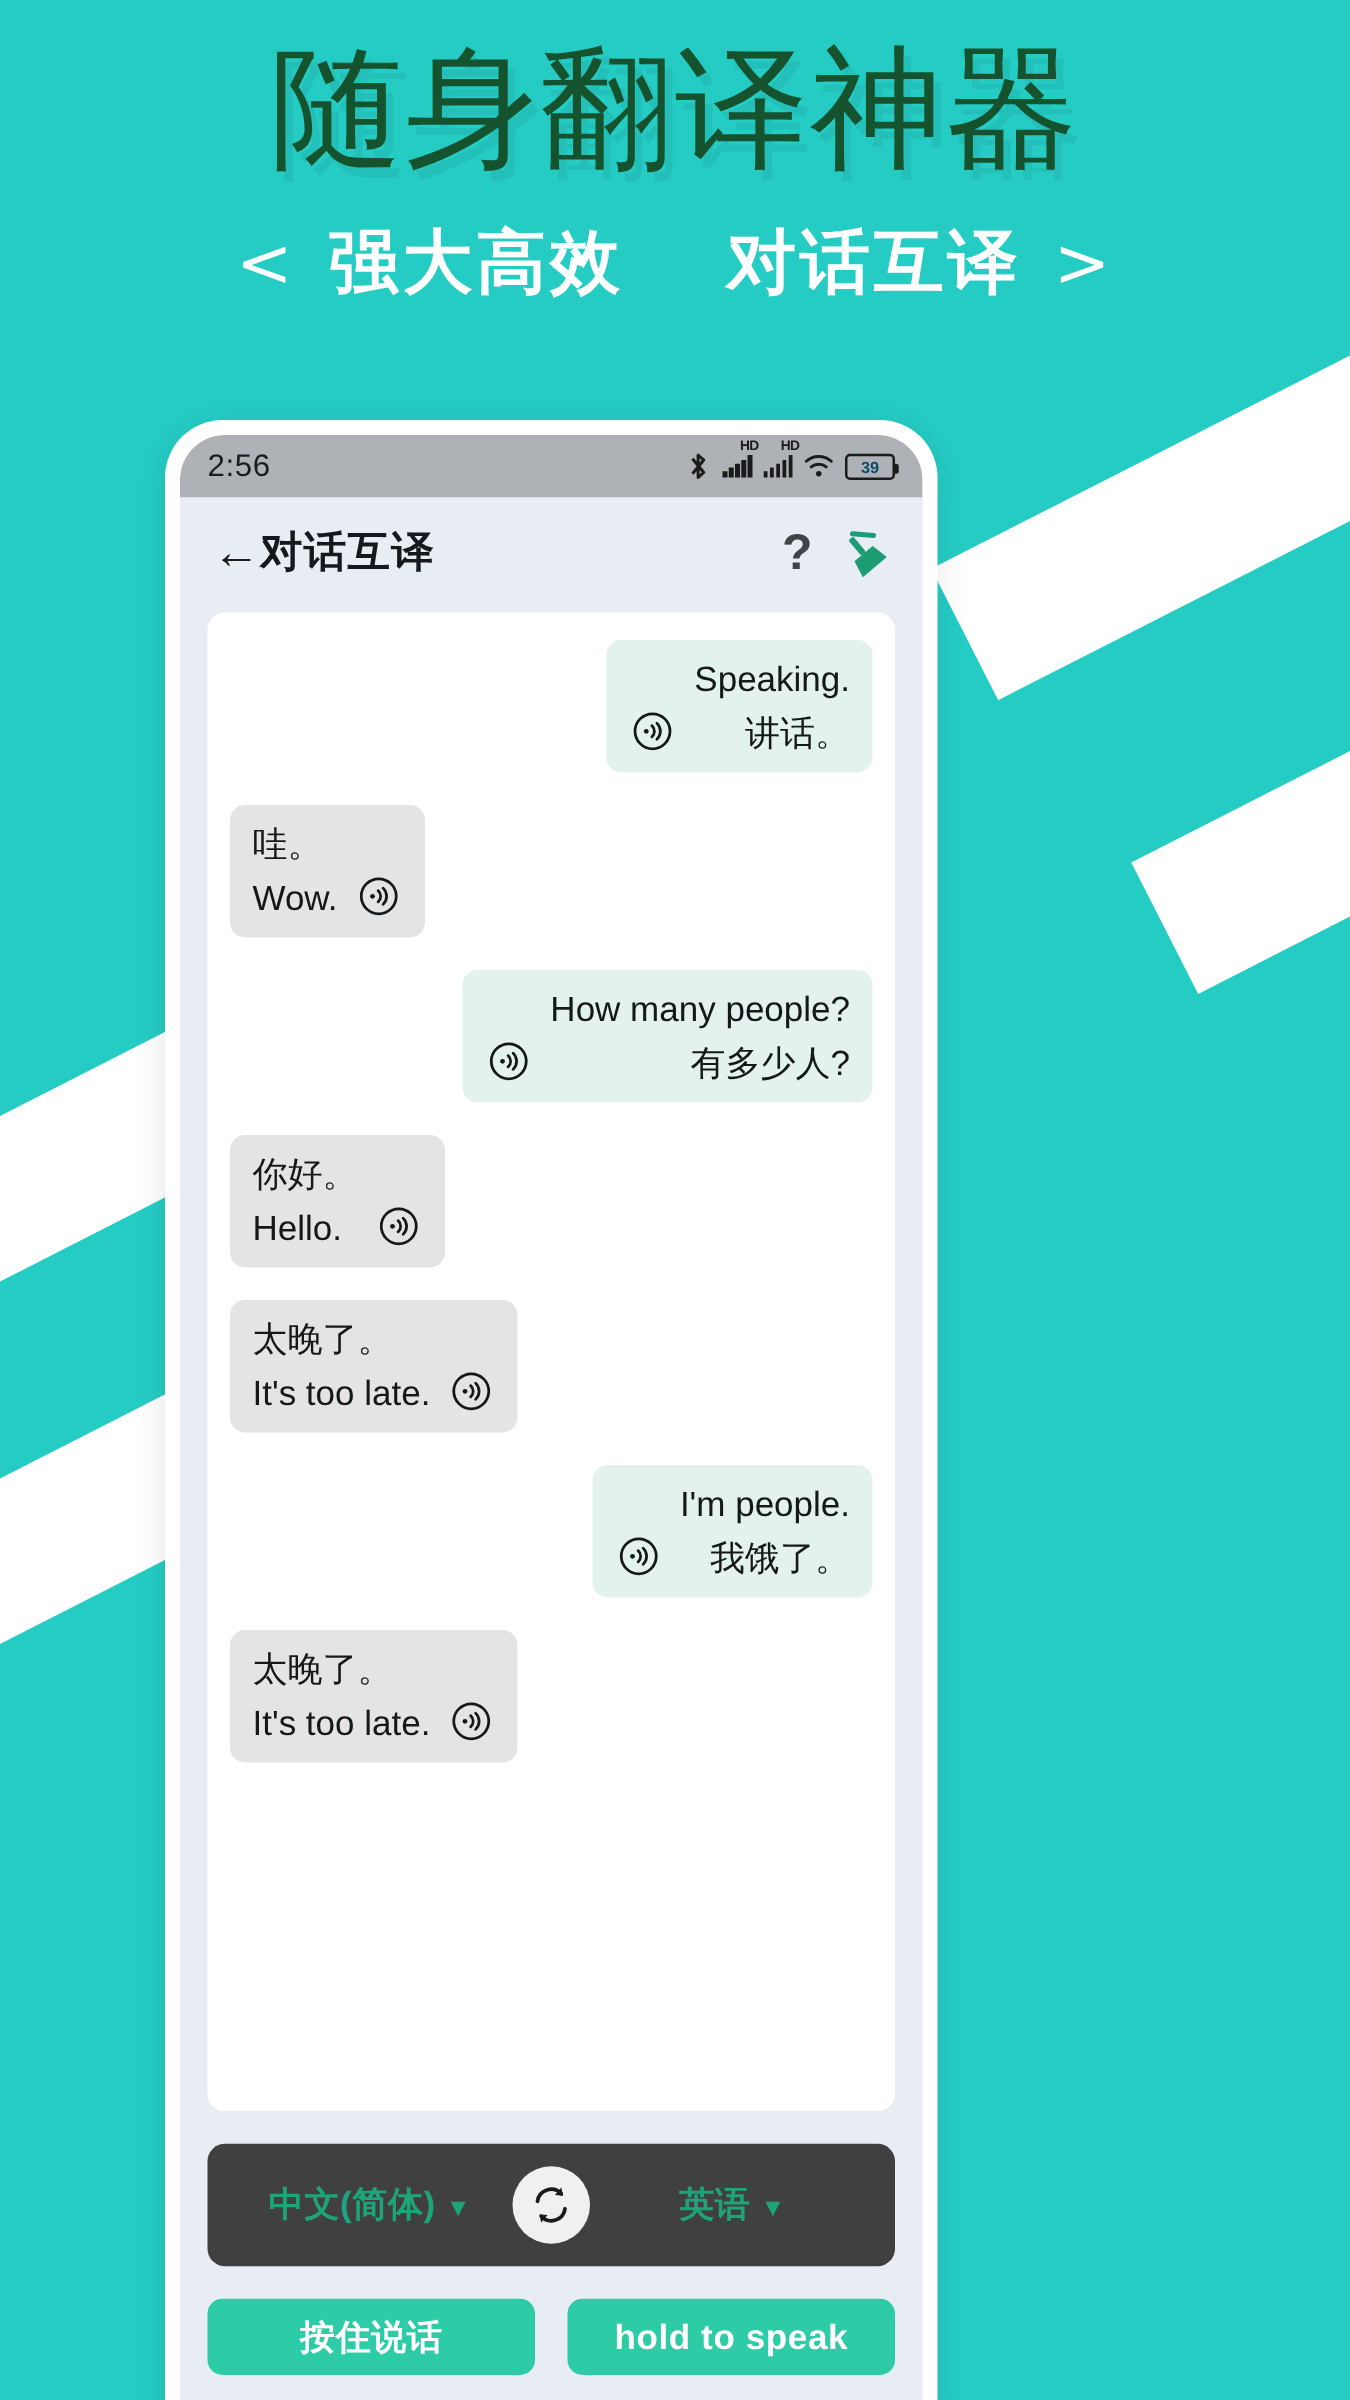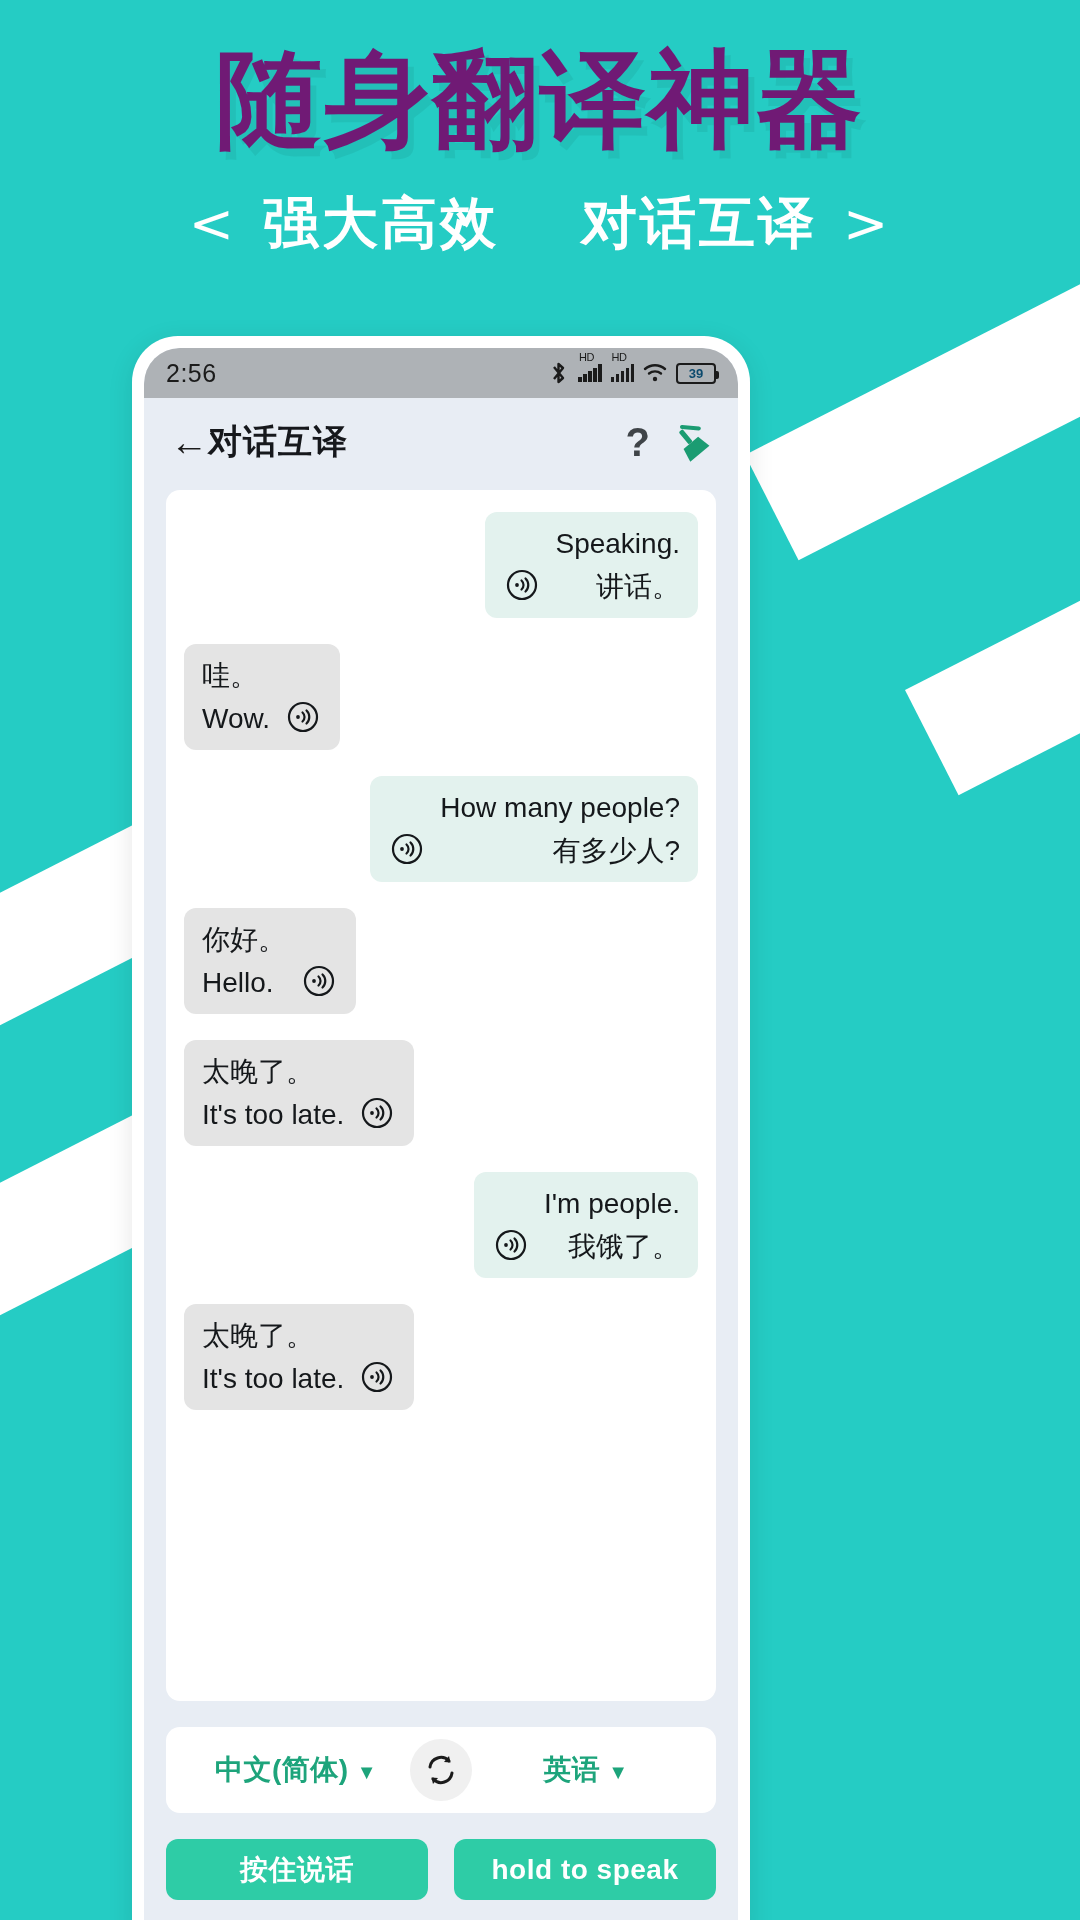--- a/index.html
+++ b/index.html
@@ -26,25 +26,25 @@
   .stripe-b { left: -230px; top: 1300px;  width: 620px;  height: 118px; }
   .stripe-c { left: 745px;  top: 455px;   width: 700px;  height: 118px; }
   .stripe-d { left: 905px;  top: 690px;   width: 520px;  height: 118px; }
 
   
   .headline-wrap {
     position: absolute; top: 0; left: 0; width: 1080px;
     text-align: center; z-index: 5;
   }
   .headline {
-    margin-top: 41px;
+    margin-top: 28px;
     font-size: 106px;
     line-height: 1.12;
-    font-weight: 700;
-    color: #701a75;
+    font-weight: 400;
+    color: #14532d;
     letter-spacing: 2px;
     text-shadow: 6px 8px 0 rgba(0,0,0,0.06);
     font-family: "DejaVu Sans", "Liberation Sans", sans-serif;
   }
   .subline {
     margin-top: 26px;
     font-size: 56px;
     font-weight: 700;
     color: #ffffff;
     letter-spacing: 3px;
@@ -84,22 +84,22 @@
     display: flex; align-items: center;
     padding: 0 22px;
     flex: 0 0 auto;
     border-radius: 34px 34px 0 0;
   }
   .status-time { font-size: 25px; color: #1b1b1b; font-weight: 500; letter-spacing: .5px; }
   .status-right { margin-left: auto; display: flex; align-items: center; gap: 9px; }
   .st-ico { color: #1b1b1b; display: flex; align-items: flex-end; }
   .hd-sig { position: relative; display: inline-block; }
   .hd-lbl {
-    position: absolute; top: -13px; left: 1px;
-    font-size: 11px; font-weight: 400; letter-spacing: -0.5px;
+    position: absolute; top: -13px; left: 14px;
+    font-size: 11px; font-weight: 700; letter-spacing: -0.5px;
   }
   .bars { display: flex; align-items: flex-end; gap: 1.5px; height: 18px; }
   .bars i { display: block; width: 3.5px; background: #1b1b1b; }
   .bars i:nth-child(1){height:5px;} .bars i:nth-child(2){height:8px;}
   .bars i:nth-child(3){height:11px;} .bars i:nth-child(4){height:14px;}
   .bars i:nth-child(5){height:18px;}
   .battery {
     width: 40px; height: 21px;
     border: 2px solid #1b1b1b; border-radius: 4px;
     position: relative; display: flex; align-items: center; justify-content: center;
@@ -163,23 +163,23 @@
   .row.right .bubble { flex-direction: row; }
   .row.left  .bubble { flex-direction: row-reverse; }
 
   
   .bottom {
     flex: 0 0 auto;
     padding: 26px 22px 36px 22px;
     background: #E8EDF4;
   }
   .lang-bar {
-    background: #ffffff;
+    background: #404040;
     border-radius: 14px;
-    height: 86px;
+    height: 98px;
     display: flex; align-items: center;
     position: relative;
     padding: 0 16px;
   }
   .lang {
     flex: 1; text-align: center;
     font-size: 28px; color: #1DA47B; font-weight: 600;
     cursor: pointer; letter-spacing: .5px;
   }
   .lang .tri { font-size: 20px; margin-left: 8px; }

